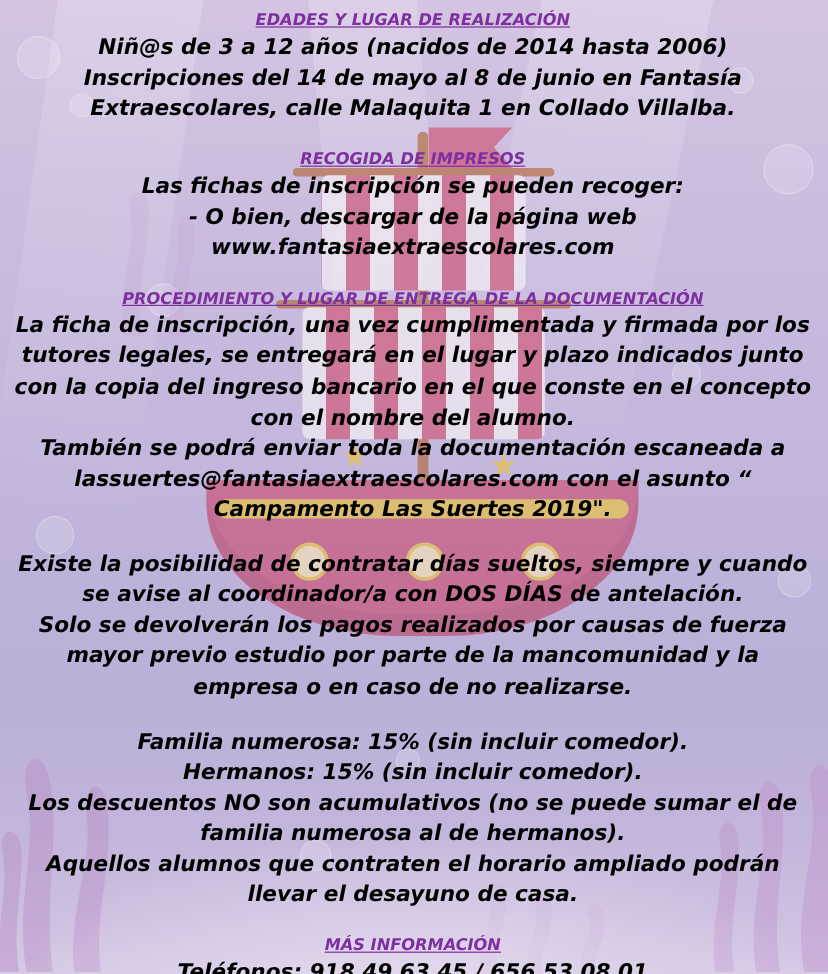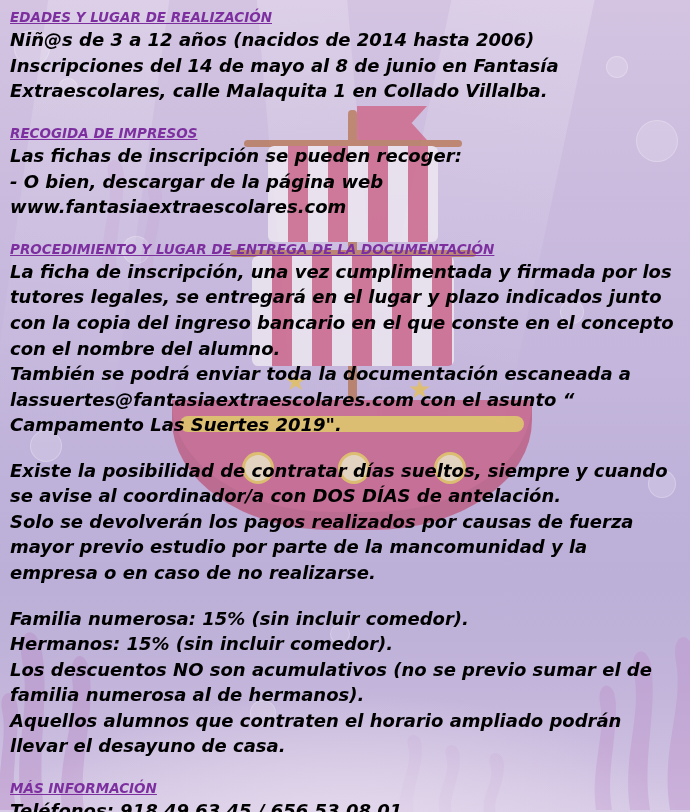--- a/index.html
+++ b/index.html
@@ -140,20 +140,21 @@
     font-size: 26px;
     line-height: 1;
   }
 
   
   .content {
     position: absolute;
     inset: 0;
     padding: 8px 12px 0 10px;
     box-sizing: border-box;
+    text-align: center;
   }
   .block {
     margin-bottom: 7px;
   }
   .heading {
     font-family: "DejaVu Sans", sans-serif;
     font-weight: bold;
     font-style: italic;
     font-size: 13.5px;
     color: #7d2fa0;
@@ -269,21 +270,21 @@
   <div class="block">
     <p class="para">Existe la posibilidad de contratar días sueltos, siempre y cuando se avise al coordinador/a con DOS DÍAS de antelación.</p>
     <p class="para">Solo se devolverán los pagos realizados por causas de fuerza mayor previo estudio por parte de la mancomunidad y la empresa o en caso de no realizarse.</p>
   </div>
 
   <div class="spacer-md"></div>
 
   <div class="block">
     <p class="para">Familia numerosa: 15% (sin incluir comedor).</p>
     <p class="para">Hermanos: 15% (sin incluir comedor).</p>
-    <p class="para">Los descuentos NO son acumulativos (no se previo sumar el de familia numerosa al de hermanos).</p>
+    <p class="para">Los descuentos NO son acumulativos (no se puede sumar el de familia numerosa al de hermanos).</p>
     <p class="para">Aquellos alumnos que contraten el horario ampliado podrán llevar el desayuno de casa.</p>
   </div>
 
   <div class="spacer-md"></div>
 
   <div class="block">
     <p class="heading">MÁS INFORMACIÓN</p>
     <p class="para">Teléfonos: 918 49 63 45 / 656 53 08 01</p>
   </div>
 

